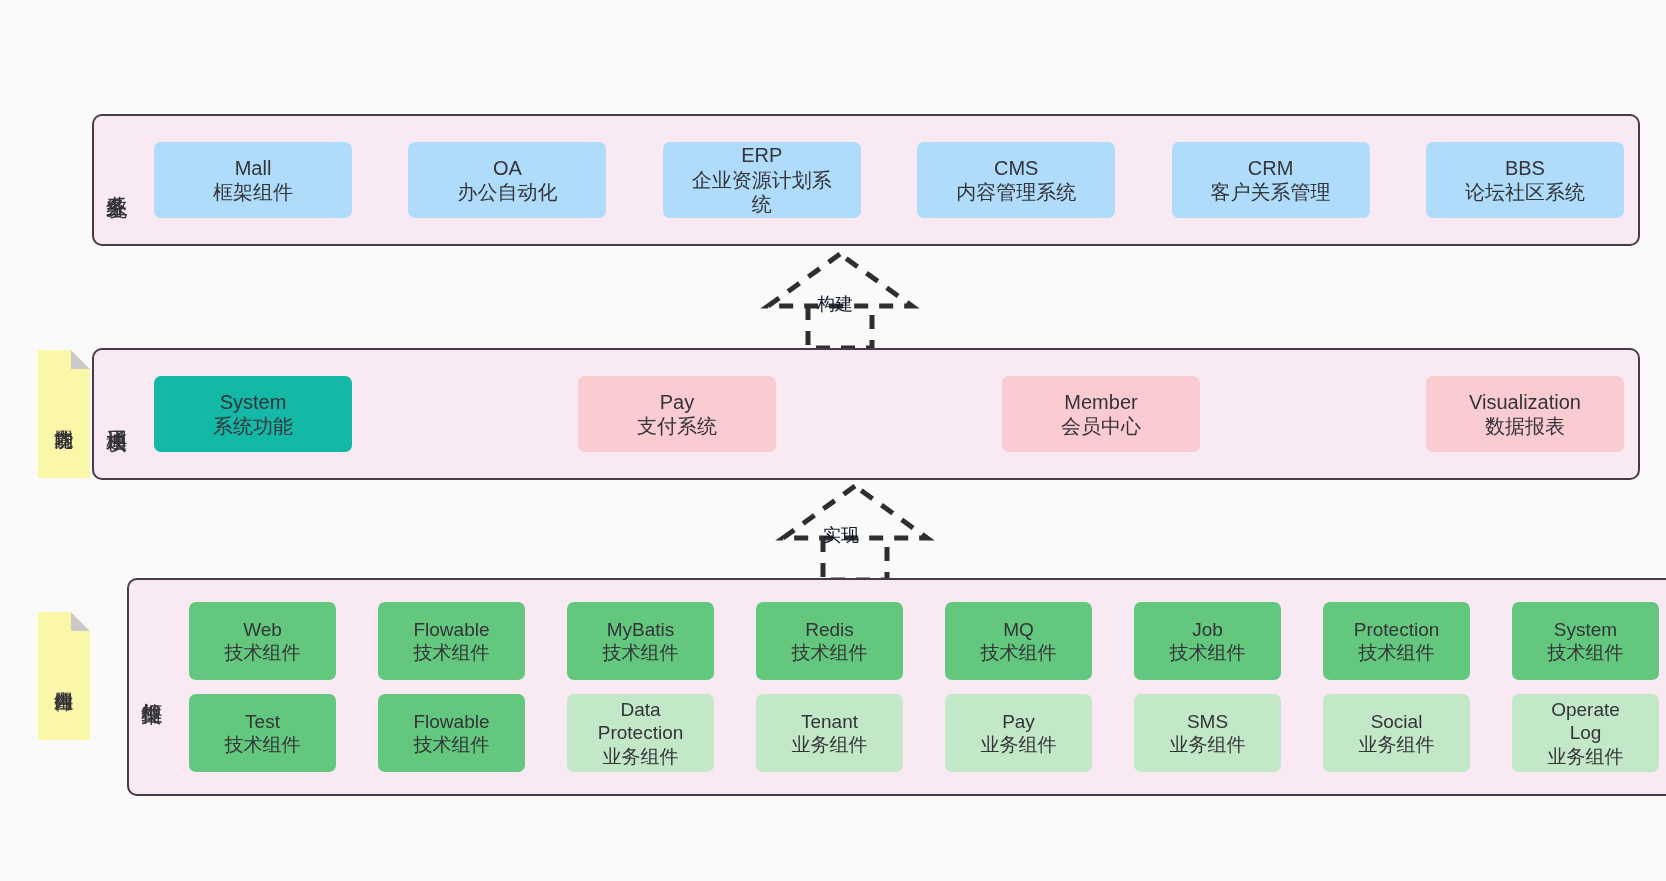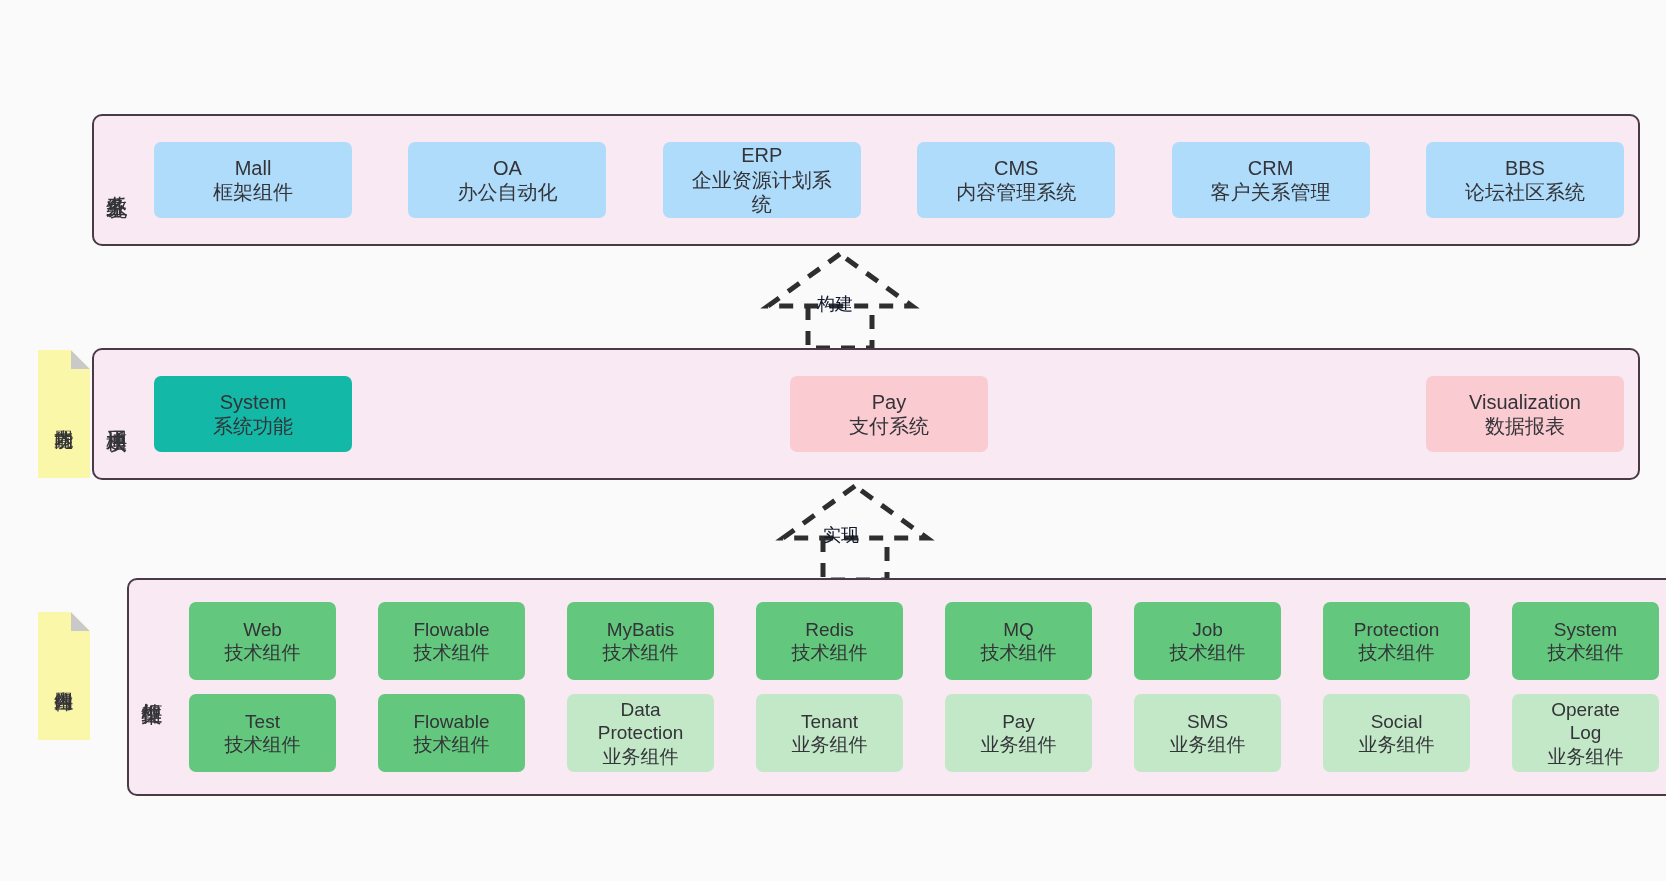--- a/index.html
+++ b/index.html
@@ -208,20 +208,24 @@
       <div class="row">
         <div class="card c-red">
           <span class="en">System</span>
           <span class="cn">系统功能</span>
         </div>
         <div class="card c-pink">
           <span class="en">Pay</span>
           <span class="cn">支付系统</span>
         </div>
         <div class="card c-pink">
+          <span class="en">Member</span>
+          <span class="cn">会员中心</span>
+        </div>
+        <div class="card c-pink">
           <span class="en">Visualization</span>
           <span class="cn">数据报表</span>
         </div>
       </div>
     </div>
   </div>
 
   <div class="arrow" id="arrow-realize">
     <svg viewBox="0 0 180 108" xmlns="http://www.w3.org/2000/svg" aria-hidden="true">
       <path d="M 90 6 L 18 58 L 162 58 Z" fill="none" stroke="#2e2e2e" stroke-width="5" stroke-dasharray="14 11" stroke-linecap="butt"></path>

